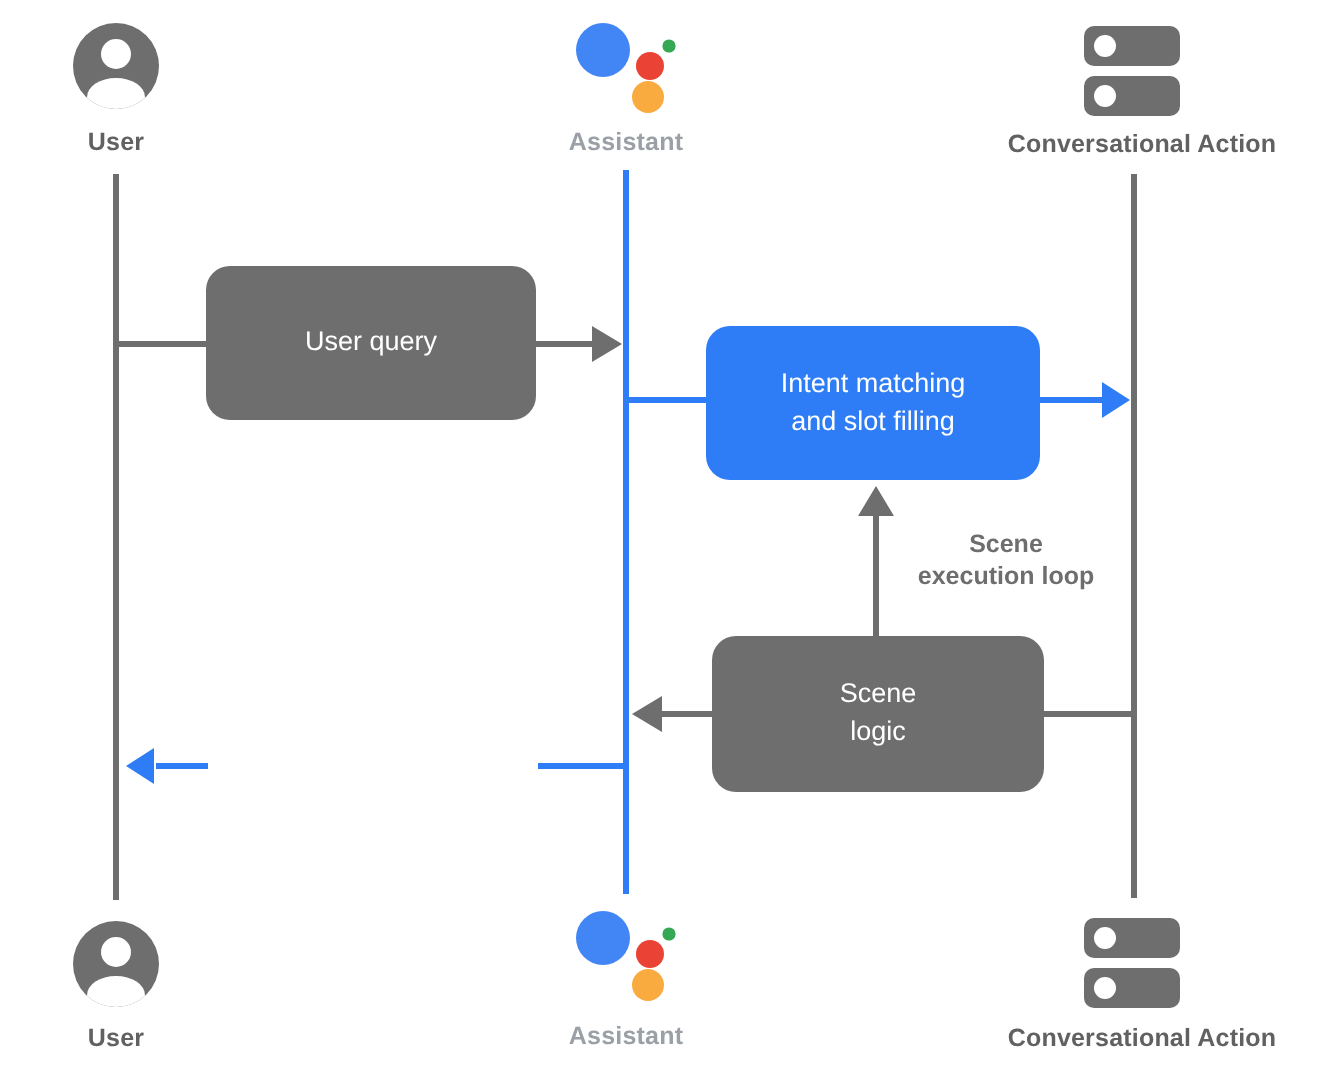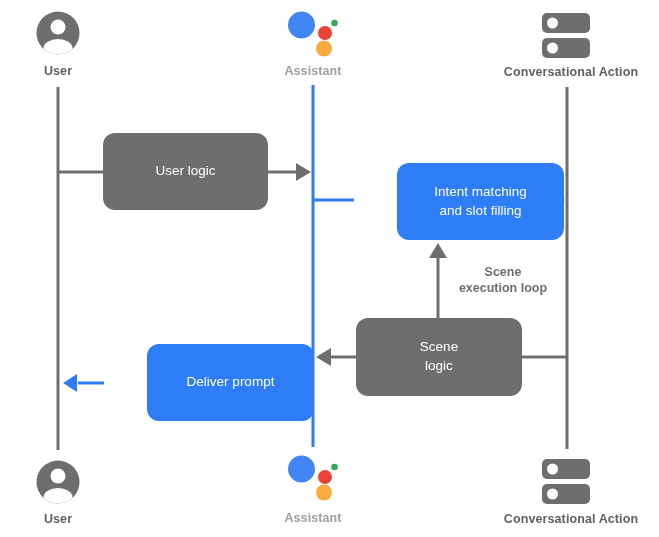--- a/index.html
+++ b/index.html
@@ -53,21 +53,21 @@
     border-radius: 12px;
     display: flex;
     align-items: center;
     justify-content: center;
     color: #ffffff;
     font-size: 13.5px;
     text-align: center;
     line-height: 1.4;
   }
   .node--gray { background: var(--gray); }
-  .node--blue { background: var(--blue); margin-left: 44px; }
+  .node--blue { background: var(--blue); }
   .node-label { white-space: pre-line; }
 
   .annotation {
     position: absolute;
     transform: translateX(-50%);
     font-size: 12.5px;
     font-weight: bold;
     color: var(--gray);
     text-align: center;
     white-space: pre-line;
@@ -131,36 +131,33 @@
 
   <svg class="icon" style="left:542px; top:13px;" width="48" height="45" viewBox="0 0 48 45">
     <rect x="0" y="0" width="48" height="20" rx="5" fill="var(--gray)"></rect>
     <rect x="0" y="25" width="48" height="20" rx="5" fill="var(--gray)"></rect>
     <circle cx="10.5" cy="10" r="5.5" fill="#ffffff"></circle>
     <circle cx="10.5" cy="35" r="5.5" fill="#ffffff"></circle>
   </svg>
   <div class="actor-label" style="left:571px; top:65px;">Conversational Action</div>
 
   <div class="node node--gray" style="left:103px; top:133px; width:165px; height:77px;">
-    <span class="node-label">User logic</span>
+    <span class="node-label">User query</span>
   </div>
 
   <div class="node node--blue" style="left:353px; top:163px; width:167px; height:77px;">
     <span class="node-label">Intent matching
 and slot filling</span>
   </div>
 
   <div class="node node--gray" style="left:356px; top:318px; width:166px; height:78px;">
     <span class="node-label">Scene
 logic</span>
   </div>
 
-  <div class="node node--blue" style="left:103px; top:344px; width:167px; height:77px;">
-    <span class="node-label">Deliver prompt</span>
-  </div>
 
   <div class="annotation" style="left:503px; top:265px;">Scene
 execution loop</div>
 
   <svg class="icon" style="left:36px; top:460px;" width="44" height="44" viewBox="0 0 44 44">
     <clipPath id="uclip-bottom">
         <circle cx="22" cy="22" r="21.5"></circle>
       </clipPath>
     <circle cx="22" cy="22" r="21.5" fill="var(--gray)"></circle>
     <g clip-path="url(#uclip-bottom)">

